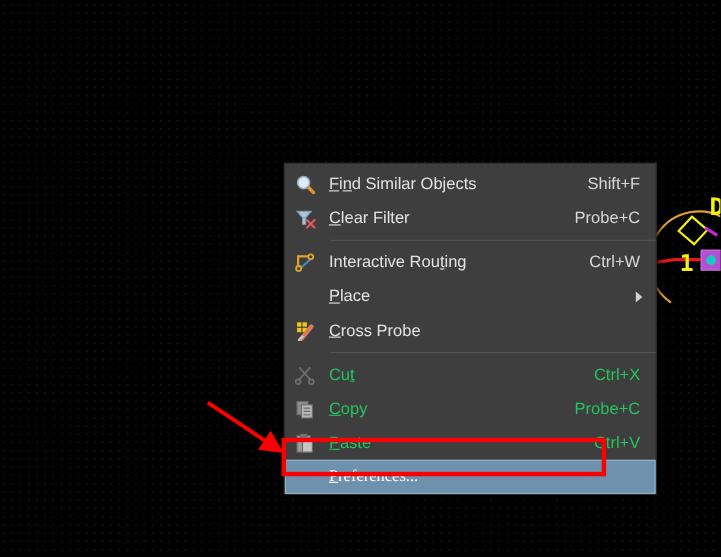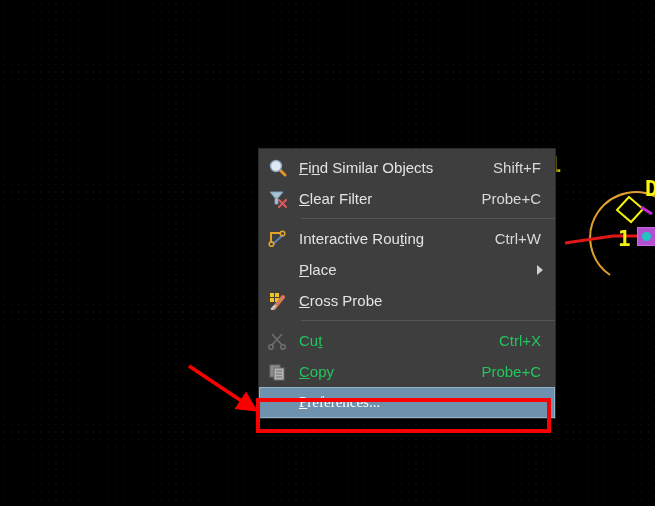--- a/index.html
+++ b/index.html
@@ -58,21 +58,21 @@
     left: 642px; top: 232px;
     width: 9px; height: 9px;
     border-radius: 50%;
     background: #1fc4c4;
   }
 
   
   #ctx-menu {
     position: absolute;
     left: 258px; top: 148px;
-    width: 298px;
+    width: 339px;
     background: #3e3e3e;
     border: 1px solid #2a2a2a;
     box-shadow: 2px 2px 6px rgba(0,0,0,0.75);
     box-sizing: border-box;
     padding: 3px 0 0 0;
   }
   .menu-item {
     position: relative;
     display: flex;
     align-items: center;
@@ -261,20 +261,31 @@
           <line x1="8" y1="8" x2="14" y2="8"></line>
           <line x1="8" y1="11" x2="14" y2="11"></line>
           <line x1="8" y1="14" x2="14" y2="14"></line>
         </g>
       </svg>
     </span>
     <span class="lbl"><u>C</u>opy</span>
     <span class="accel">Probe+C</span>
   </div>
 
+  <div class="menu-item disabled">
+    <span class="ico">
+      <svg width="20" height="18" viewBox="0 0 20 18">
+        <rect x="2" y="2" width="12" height="15" fill="#9a9a9a" stroke="#6a6a6a" stroke-width="1"></rect>
+        <rect x="5" y="0.5" width="6" height="3" fill="#7a7a7a" stroke="#5f5f5f" stroke-width="0.8"></rect>
+        <rect x="7" y="7" width="9" height="10" fill="#c3c3c3" stroke="#6a6a6a" stroke-width="1"></rect>
+      </svg>
+    </span>
+    <span class="lbl"><u>P</u>aste</span>
+    <span class="accel">Ctrl+V</span>
+  </div>
 
   <div class="menu-item selected">
     <span class="ico"></span>
     <span class="lbl"><u>P</u>references...</span>
   </div>
 </div>
 
 <div id="red-box"></div>
 
 <svg id="red-arrow" width="80" height="62">

